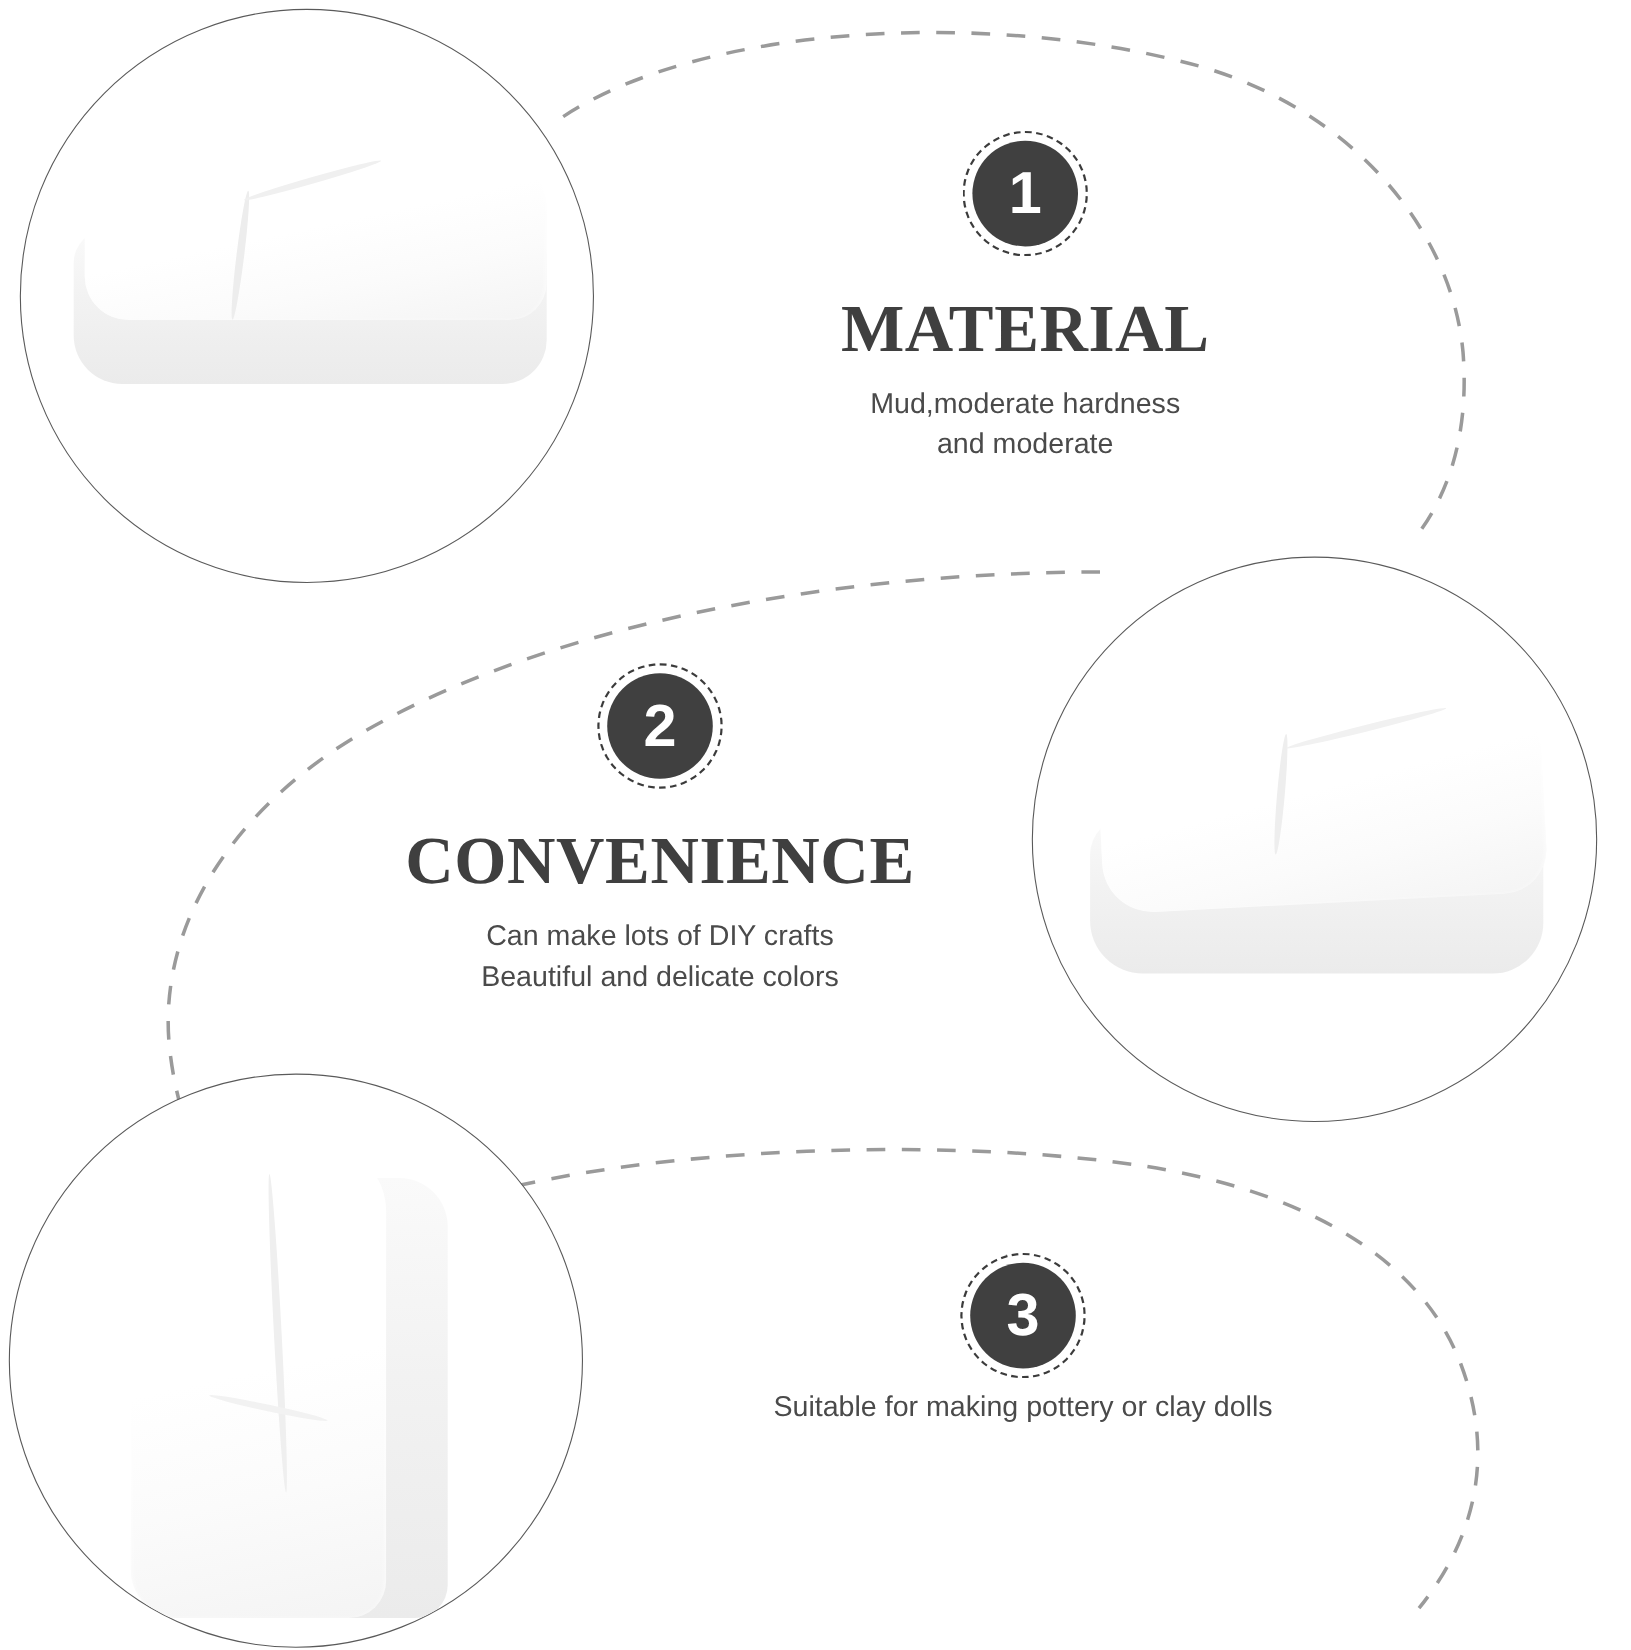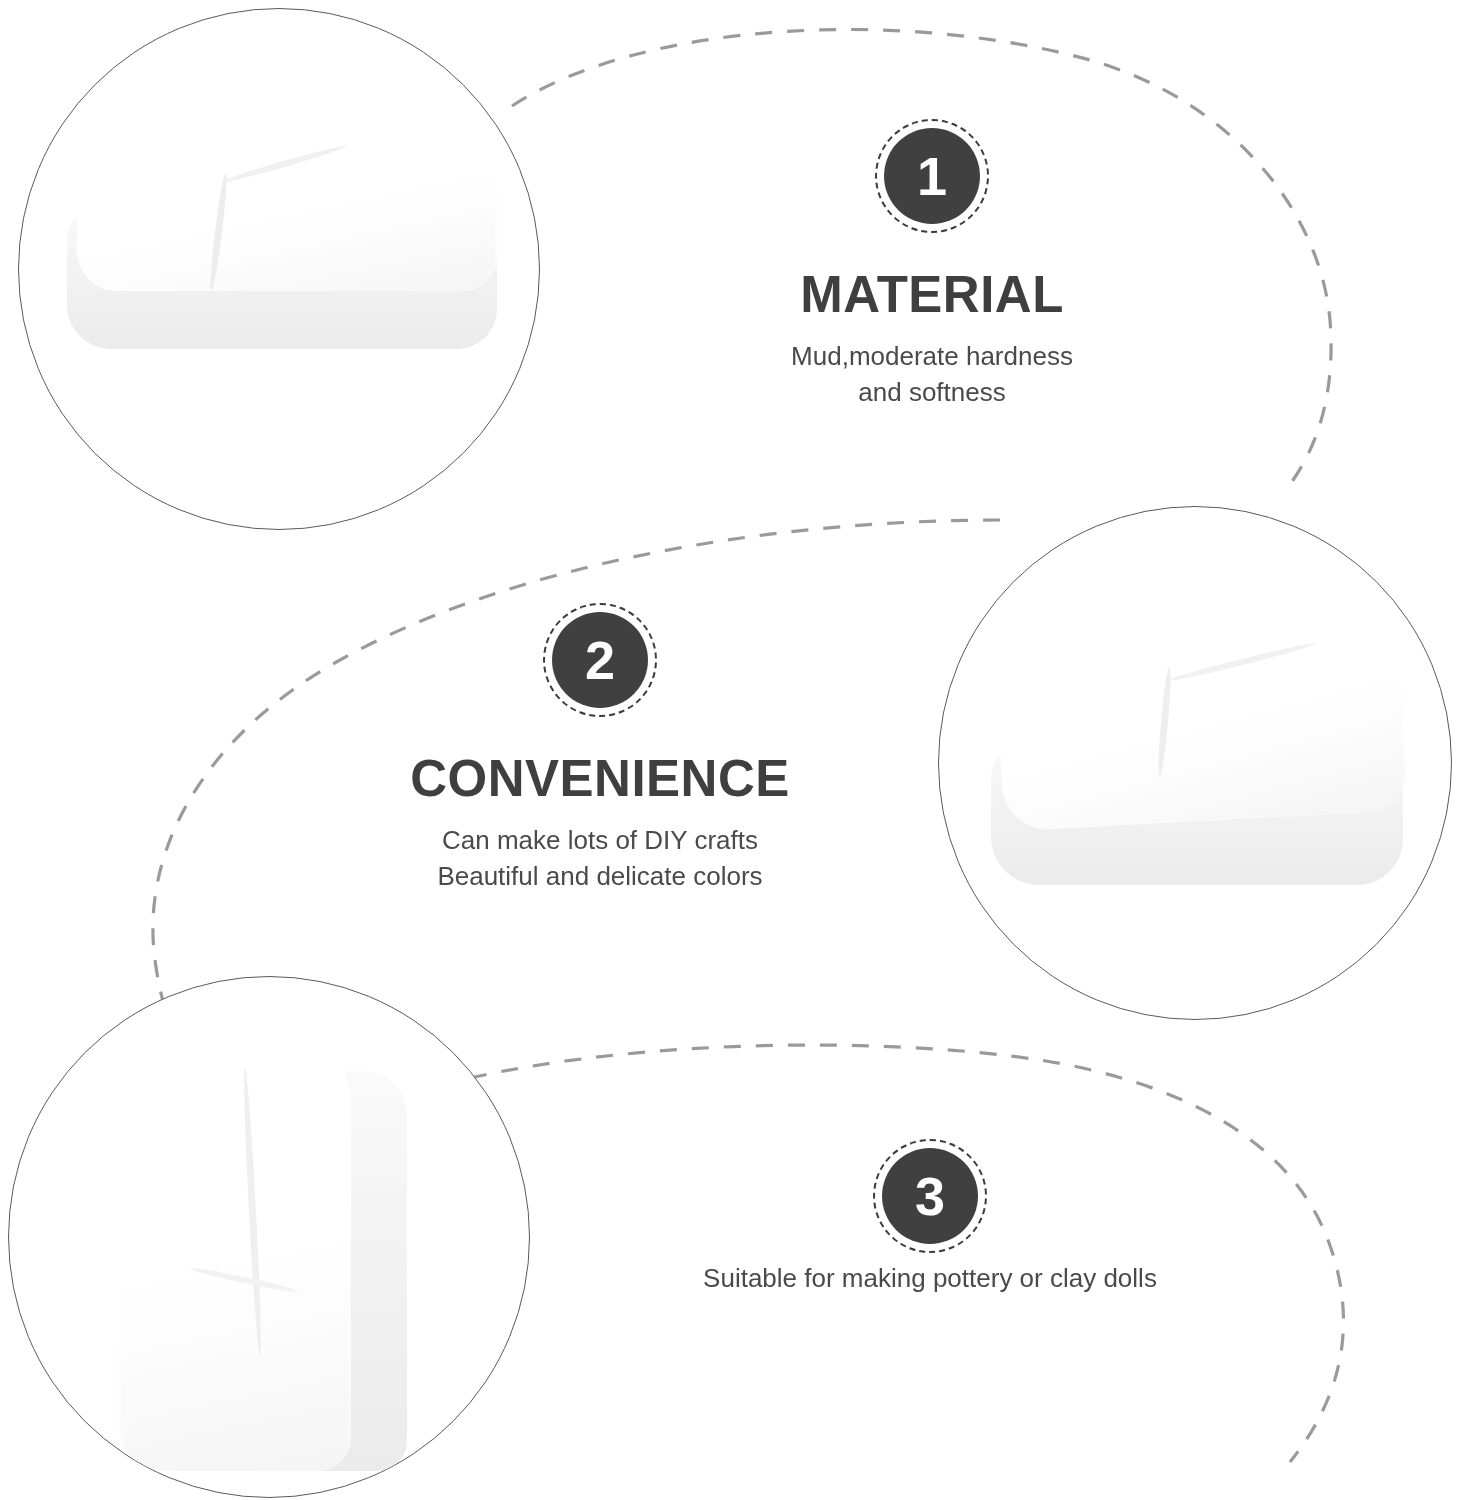--- a/index.html
+++ b/index.html
@@ -72,25 +72,26 @@
   .badge::before {
     content: "";
     position: absolute;
     left: -9px; top: -9px;
     right: -9px; bottom: -9px;
     border-radius: 50%;
     border: 2.5px dashed #3b3b3b;
   }
   .feature-title {
     margin-top: 44px;
-    font-size: 51px;
+    font-size: 61px;
     font-weight: bold;
     letter-spacing: 0.5px;
     color: #3f3f3f;
     line-height: 1.05;
+    font-family: Liberation Serif, serif;
   }
   .feature-line {
     font-size: 26px;
     color: #4a4a4a;
     line-height: 1.42;
     font-weight: normal;
   }
   .feature-lines {
     margin-top: 16px;
   }
@@ -150,21 +151,21 @@
                 transform: rotate(-3deg); background:#efefef;"></div>
     <div class="crack" style="left:180px; top:300px; width:110px; height:6px;
                 transform: rotate(12deg); background:#f2f2f2;"></div>
   </div>
 
   <div class="feature" style="left:632px; top:128px; width:600px;">
     <div class="badge">1</div>
     <div class="feature-title">MATERIAL</div>
     <div class="feature-lines">
       <div class="feature-line">Mud,moderate hardness</div>
-      <div class="feature-line">and softness</div>
+      <div class="feature-line">and moderate</div>
     </div>
   </div>
 
   <div class="feature" style="left:300px; top:612px; width:600px;">
     <div class="badge">2</div>
     <div class="feature-title">CONVENIENCE</div>
     <div class="feature-lines">
       <div class="feature-line">Can make lots of DIY crafts</div>
       <div class="feature-line">Beautiful and delicate colors</div>
     </div>

